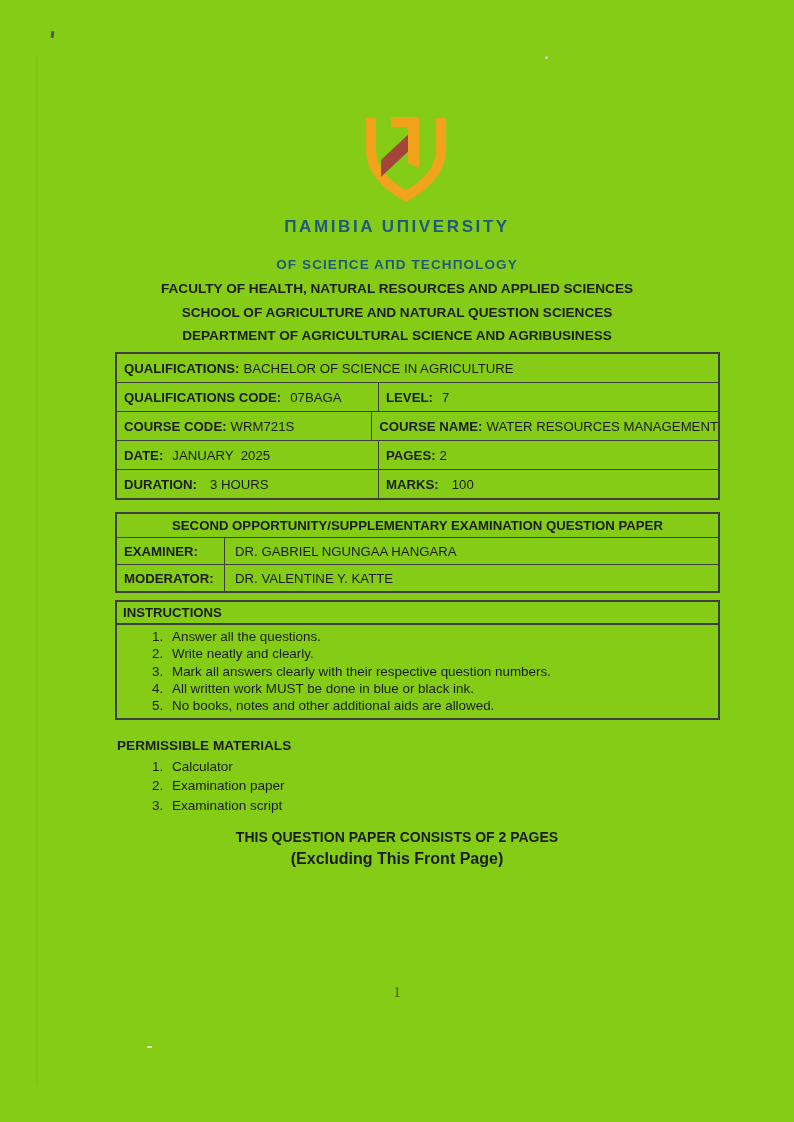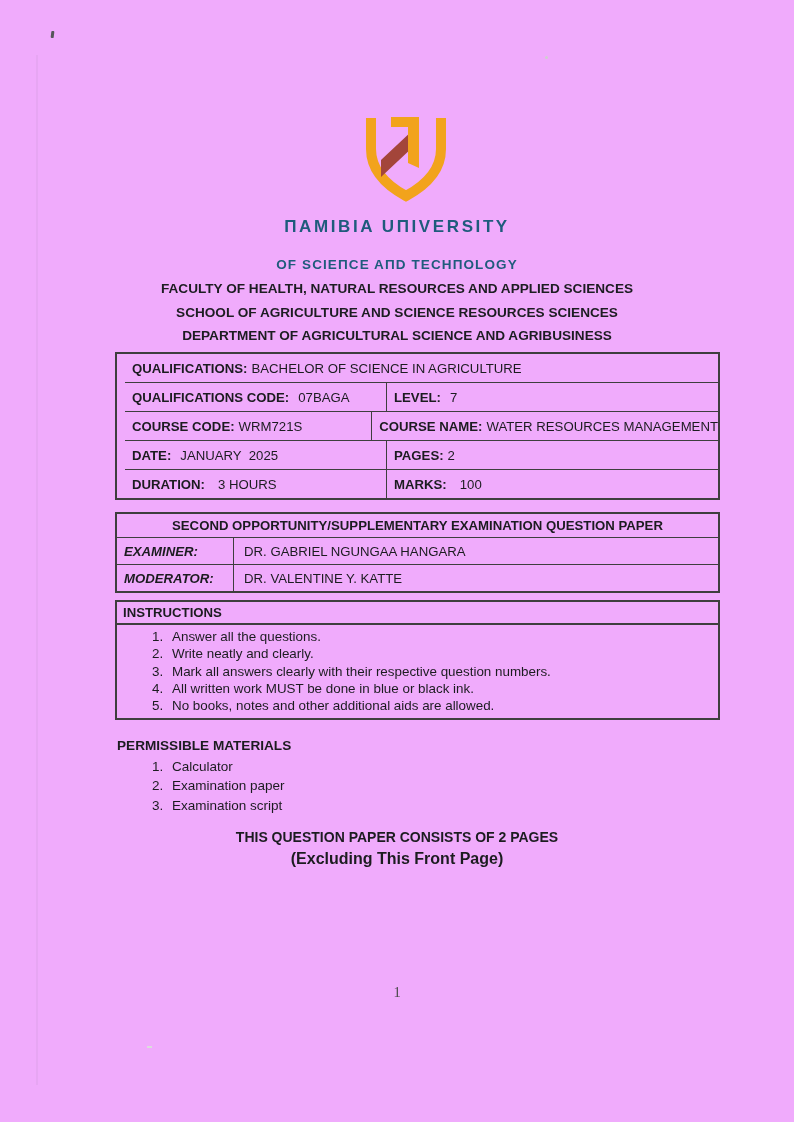--- a/index.html
+++ b/index.html
@@ -1,17 +1,17 @@
 <!DOCTYPE html>
 <html><head>
 <meta charset="utf-8">
 <style>
   html,body { margin:0; padding:0; background:#ffffff; }
   .sheet {
-    position:relative; width:794px; height:1122px; background:#f0abfc;
+    position:relative; width:794px; height:1122px; background:#84cc16;
     font-family:"Liberation Sans", sans-serif; color:#1c1c20; overflow:hidden;
   }
 
   
   .speck1 { position:absolute; left:51px; top:31px; width:3px; height:7px; background:#56565a; border-radius:1px; transform:rotate(7deg); }
   .speck2 { position:absolute; left:545px; top:56px; width:3px; height:3px; background:#cfcfcf; border-radius:50%; }
   .speck3 { position:absolute; left:147px; top:1046px; width:5px; height:2px; background:#dcdcdc; }
   .edgeline { position:absolute; left:36px; top:55px; width:2px; height:1030px; background:rgba(110,110,110,0.06); }
 
   
@@ -26,33 +26,33 @@
 
   
   .boxed { position:absolute; left:115px; width:605px; border:2px solid #3e3e3e; box-sizing:border-box; font-size:13.2px; }
   .lbl { font-weight:bold; white-space:pre; }
   .val { white-space:pre; }
   .g1 { margin-left:4px; }
   .g2 { margin-left:9px; }
   .g3 { margin-left:13px; }
 
   .course-tbl { top:352px; }
-  .course-tbl .trow { display:flex; height:28px; border-top:1.5px solid #3e3e3e; align-items:stretch;margin-left:8px; }
+  .course-tbl .trow { display:flex; height:28px; border-top:1.5px solid #3e3e3e; align-items:stretch; }
   .course-tbl .trow:first-child { border-top:none; }
   .cell { display:flex; align-items:center; padding-left:7px; box-sizing:border-box; }
   .course-tbl .c1 { width:262px; border-right:1.5px solid #3e3e3e; }
   .course-tbl .c2 { flex:1; }
   .course-tbl .cfull { flex:1; }
 
   .exam-tbl { top:512px; }
   .exam-tbl .hdr { height:23px; display:flex; align-items:center; justify-content:center;
                    font-weight:bold; border-bottom:1.5px solid #3e3e3e; }
   .exam-tbl .trow { display:flex; height:26px; border-top:1.5px solid #3e3e3e; }
   .exam-tbl .trow:nth-child(2) { border-top:none; }
-  .exam-tbl .c1 { width:117px; border-right:1.5px solid #3e3e3e;font-style:italic; }
+  .exam-tbl .c1 { width:108px; border-right:1.5px solid #3e3e3e; }
   .exam-tbl .c2 { flex:1; padding-left:10px; }
 
   .ins-box { top:600px; }
   .ins-box .hdr { height:21px; display:flex; align-items:center; padding-left:6px;
                   font-weight:bold; border-bottom:2px solid #3e3e3e; }
   .ins-body { padding:3px 6px 4px 0; font-size:13.4px; }
   .ins-row { display:flex; line-height:17.3px; padding-left:35px; }
   .ins-num { display:inline-block; width:20px; }
   .ins-text { }
 
@@ -81,21 +81,21 @@
     <path d="M9,5 V36 C9,55 20,70 44,83 C68,70 79,55 79,36 V5" fill="none" stroke-width="10" stroke="#F2A31C"></path>
     <polygon points="19,47 52,16 52,33 19,64" fill="#A3453A"></polygon>
     <path d="M29,4 H57 V55 L46,50 V14 H29 Z" fill="#F2A31C"></path>
   </svg>
 
   <div class="wm1">ΠAMIBIA UΠIVERSITY</div>
   <div class="wm2">OF SCIEΠCE AΠD TECHΠOLOGY</div>
 
   <div class="faculty">
     <div>FACULTY OF HEALTH, NATURAL RESOURCES AND APPLIED SCIENCES</div>
-    <div>SCHOOL OF AGRICULTURE AND SCIENCE RESOURCES SCIENCES</div>
+    <div>SCHOOL OF AGRICULTURE AND NATURAL QUESTION SCIENCES</div>
     <div>DEPARTMENT OF AGRICULTURAL SCIENCE AND AGRIBUSINESS</div>
   </div>
 
   <div class="boxed course-tbl">
     <div class="trow">
       <div class="cell cfull">
         <span class="lbl">QUALIFICATIONS:</span>
         <span class="val g1">BACHELOR OF SCIENCE IN AGRICULTURE</span>
       </div>
     </div>

